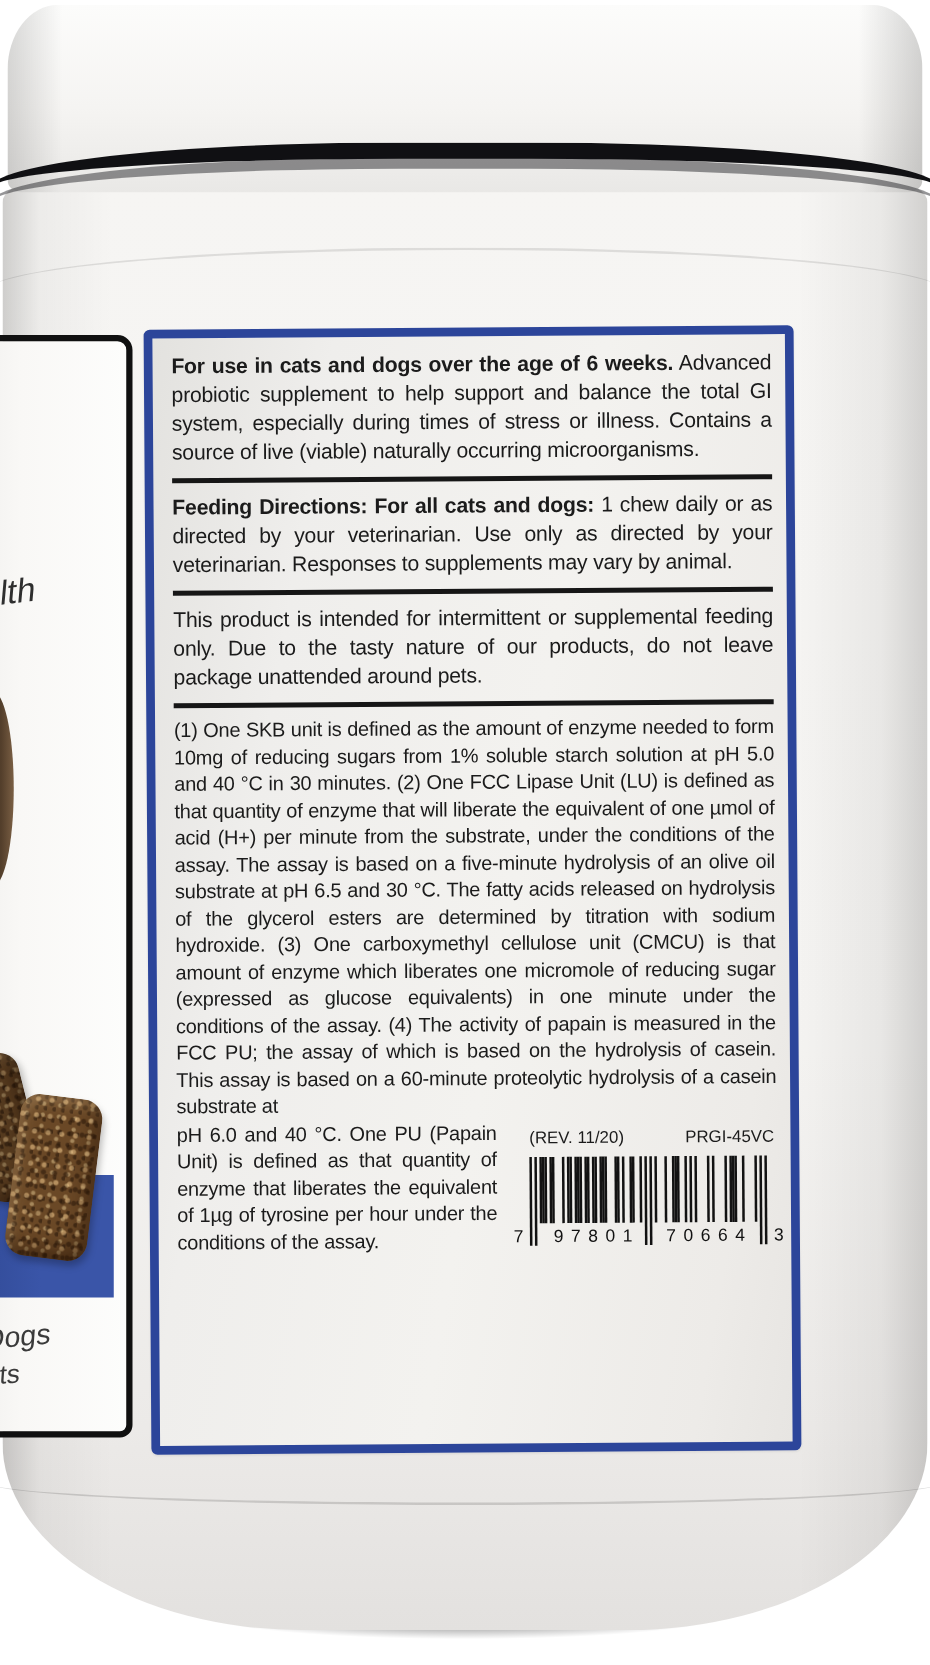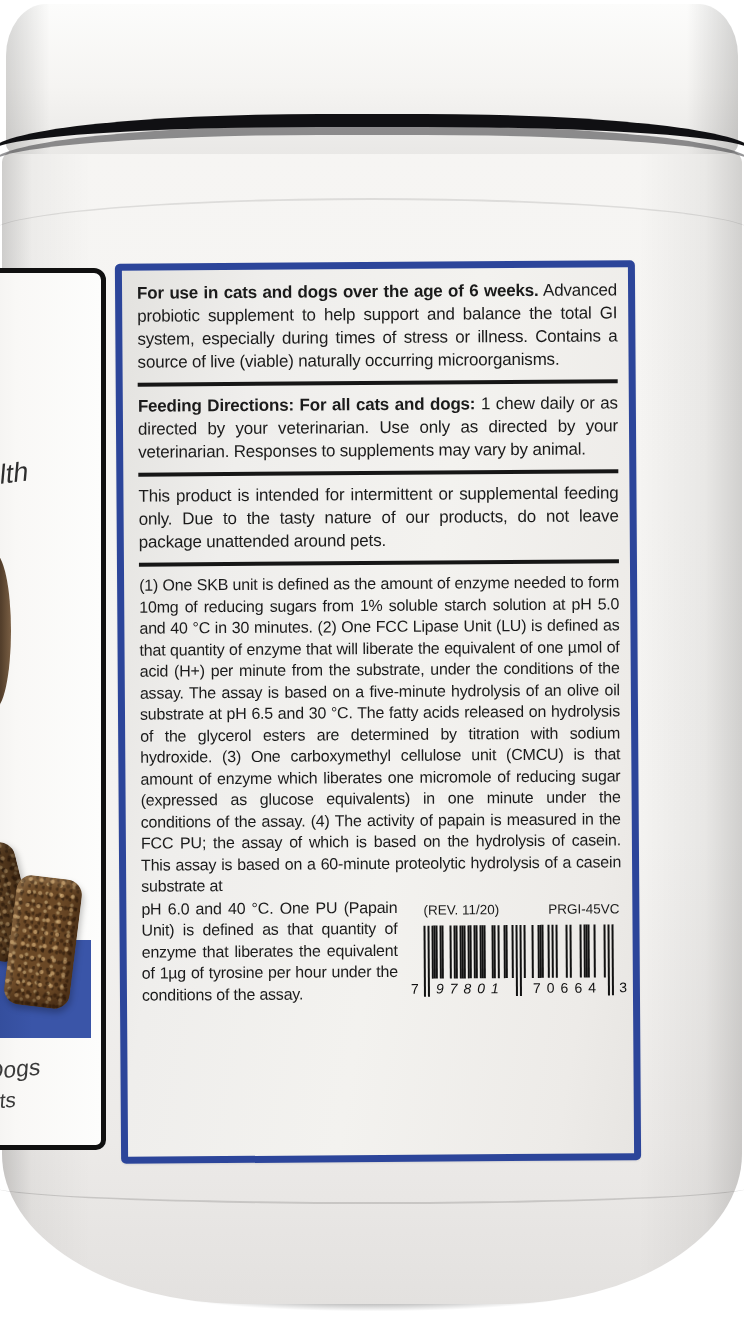--- a/index.html
+++ b/index.html
@@ -134,21 +134,21 @@
     font-size:13.5px;letter-spacing:0;
     padding:0 2px 5px 16px;text-align:left;
   }
   .barcode{position:relative;width:190px;height:74px;margin-left:16px;}
   .bars{display:flex;align-items:flex-start;height:74px;}
   .bars span{display:block;width:2px;height:53px;}
   .bars span.bar{background:#121212;}
   .bars span.tall{height:71px;}
   .bd{position:absolute;font-size:14px;letter-spacing:0;color:#111;bottom:0;text-align:left;}
   .bd-left{left:-13px;}
-  .bd-g1{left:12px;width:76px;text-align:left;letter-spacing:6px;font-style:italic;}
+  .bd-g1{left:12px;width:76px;text-align:right;letter-spacing:6px;}
   .bd-g2{left:102px;width:76px;text-align:right;letter-spacing:6px;}
   .bd-right{right:-13px;}
 </style>
 </head>
 <body>
 
 <div class="scene">
 
   <div class="floor-shadow"></div>
   <div class="jar"></div>

